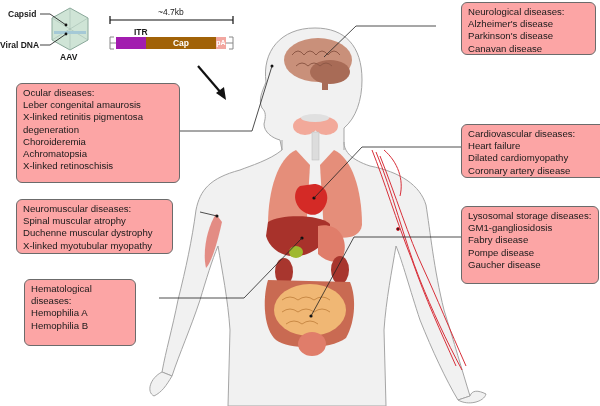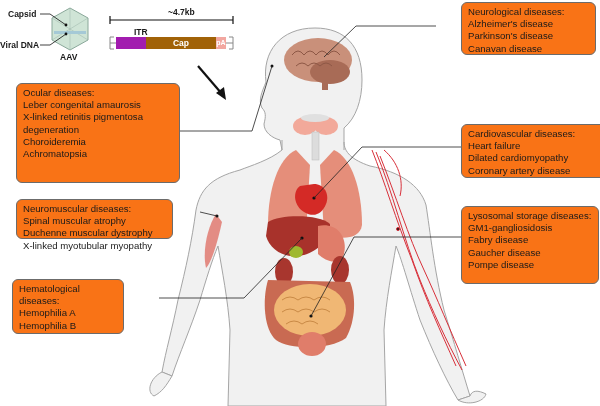--- a/index.html
+++ b/index.html
@@ -1,19 +1,19 @@
 <!DOCTYPE html>
 <html><head>
 <meta charset="utf-8">
 <style>
   html, body { margin:0; padding:0; background:#ffffff; }
   body { width:600px; height:406px; position:relative; overflow:hidden; font-family:"Liberation Sans", sans-serif; }
   .canvas { position:absolute; left:0; top:0; width:600px; height:406px; }
   .box {
-    position:absolute; background:#f97316; border:1px solid #6b6b6b; border-radius:6px;
+    position:absolute; background:#fca5a5; border:1px solid #6b6b6b; border-radius:6px;
     box-sizing:border-box; padding:3px 6px; font-size:9.6px; line-height:12.2px; color:#1a1a1a;
   }
   .box .title { display:block; }
   .box .item { display:block; }
   .lbl { position:absolute; font-size:8.5px; font-weight:bold; color:#1a1a1a; }
   .seg { position:absolute; height:12px; top:0; color:#fff; font-size:8.5px; font-weight:bold; text-align:center; line-height:12px; }
 </style>
 </head>
 <body>
 
@@ -121,46 +121,47 @@
     <path d="M114,37 L110,37 L110,49 L114,49 M110,43 L116,43"></path>
   </g>
   <g stroke="#888" fill="none" stroke-width="1">
     <path d="M229,37 L233,37 L233,49 L229,49 M233,43 L226,43"></path>
   </g>
 </svg>
 
 <span class="lbl" style="left:8px;top:9px;">Capsid</span>
 <span class="lbl" style="left:0px;top:40px;">Viral DNA</span>
 <span class="lbl" style="left:60px;top:52px;">AAV</span>
-<span class="lbl" style="left:168px;top:7px;font-weight:bold;">~4.7kb</span>
+<span class="lbl" style="left:158px;top:7px;font-weight:normal;">~4.7kb</span>
 <span class="lbl" style="left:106px;top:27px;padding-left:28px;">ITR</span>
 
 <div style="position:absolute;left:116px;top:37px;width:110px;height:12px;">
   <div class="seg" style="left:0;width:30px;background:#a21caf;padding-left:24px;">Rep</div>
   <div class="seg" style="left:30px;width:70px;background:#a16207;">Cap</div>
   <div class="seg" style="left:100px;width:10px;background:#f2a7a0;font-size:7px;">pA</div>
 </div>
 
 <div class="box" style="left:16px;top:83px;width:164px;height:100px;">
   <span class="title">Ocular diseases:</span>
   <span class="item">Leber congenital amaurosis</span>
   <span class="item">X-linked retinitis pigmentosa</span>
   <span class="item">degeneration</span>
   <span class="item">Choroideremia</span>
   <span class="item">Achromatopsia</span>
+  <span class="item">X-linked retinoschisis</span>
 </div>
 
-<div class="box" style="left:16px;top:199px;width:157px;height:40px;">
+<div class="box" style="left:16px;top:199px;width:157px;height:55px;">
   <span class="title">Neuromuscular diseases:</span>
   <span class="item">Spinal muscular atrophy</span>
   <span class="item">Duchenne muscular dystrophy</span>
   <span class="item">X-linked myotubular myopathy</span>
 </div>
 
-<div class="box" style="left:12px;top:279px;width:112px;height:55px;">
+<div class="box" style="left:24px;top:279px;width:112px;height:67px;">
   <span class="title">Hematological</span>
   <span class="item">diseases:</span>
   <span class="item">Hemophilia A</span>
   <span class="item">Hemophilia B</span>
 </div>
 
 <div class="box" style="left:461px;top:2px;width:135px;height:53px;">
   <span class="title">Neurological diseases:</span>
   <span class="item">Alzheimer's disease</span>
   <span class="item">Parkinson's disease</span>
@@ -171,15 +172,15 @@
   <span class="title">Cardiovascular diseases:</span>
   <span class="item">Heart failure</span>
   <span class="item">Dilated cardiomyopathy</span>
   <span class="item">Coronary artery disease</span>
 </div>
 
 <div class="box" style="left:461px;top:206px;width:138px;height:78px;">
   <span class="title">Lysosomal storage diseases:</span>
   <span class="item">GM1-gangliosidosis</span>
   <span class="item">Fabry disease</span>
+  <span class="item">Pompe disease</span>
   <span class="item">Gaucher disease</span>
-  <span class="item">Pompe disease</span>
 </div>
 
 </body></html>

